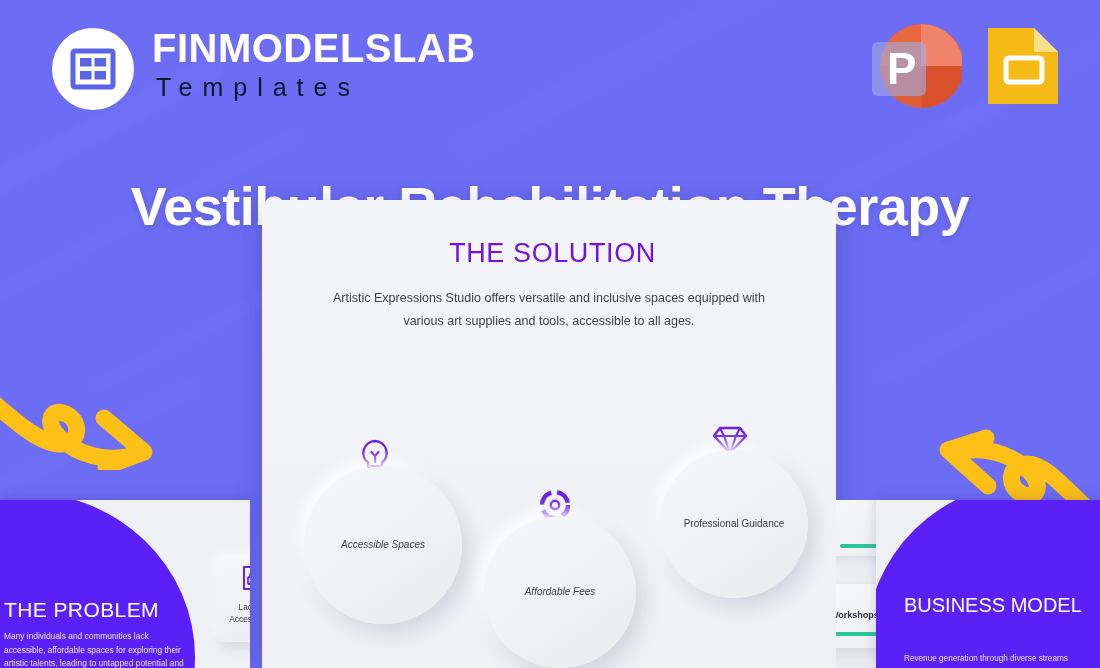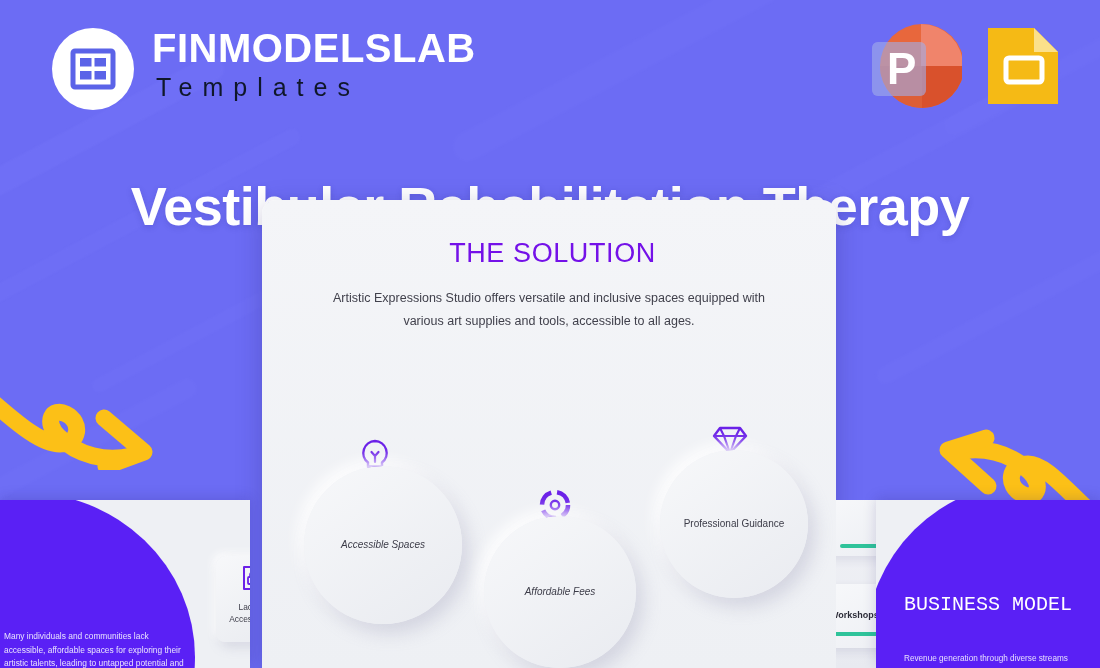--- a/index.html
+++ b/index.html
@@ -165,21 +165,21 @@
     background:#eef0f4; overflow:hidden;
     box-shadow:0 -2px 12px rgba(40,30,110,0.18);
   }
   #business-blob {
     position:absolute; right:-96px; top:-18px;
     width:330px; height:326px; border-radius:50%;
     background:#5a20f5;
   }
   #business-title {
     position:absolute; left:28px; top:92px;
-    font-size:20px; color:#fff; line-height:1.34;font-family:Liberation Mono, monospace;
+    font-size:20px; color:#fff; line-height:1.34;
   }
   #business-desc {
     position:absolute; left:28px; top:152px; width:176px;
     font-size:8.2px; color:#e6dffd; line-height:1.68;
   }
 
   
   #workshops-slide {
     position:absolute; left:836px; bottom:0; width:110px; height:168px;
     background:linear-gradient(180deg,#f1f2f6,#e8eaf0);
@@ -319,20 +319,21 @@
   <div id="problem-slide">
     <div id="problem-blob"></div>
     <div id="problem-tile">
       <svg width="22" height="26" viewBox="0 0 22 26">
         <path d="M3 2 h10 l6 6 v16 H3 Z" fill="none" stroke="#6b21e8" stroke-width="2" stroke-linejoin="round"></path>
         <rect x="7" y="12" width="8" height="7" rx="1" fill="none" stroke="#6b21e8" stroke-width="1.8"></rect>
         <path d="M9 12 v-2.2 a2 2 0 0 1 4 0 V12" fill="none" stroke="#6b21e8" stroke-width="1.6"></path>
       </svg>
       <div id="problem-tile-label">Lack of Accessibility</div>
     </div>
+    <div id="problem-title">THE PROBLEM</div>
     <div id="problem-desc">Many individuals and communities lack accessible, affordable spaces for exploring their artistic talents, leading to untapped potential and</div>
   </div>
 
   <div id="workshops-slide">
     <div class="ws-card" id="ws-card-1"></div>
     <div class="ws-card" id="ws-card-2"></div>
     <div class="ws-bar" id="ws-bar-1"></div>
     <div id="ws-label">Workshops</div>
     <div class="ws-bar" id="ws-bar-2"></div>
   </div>

